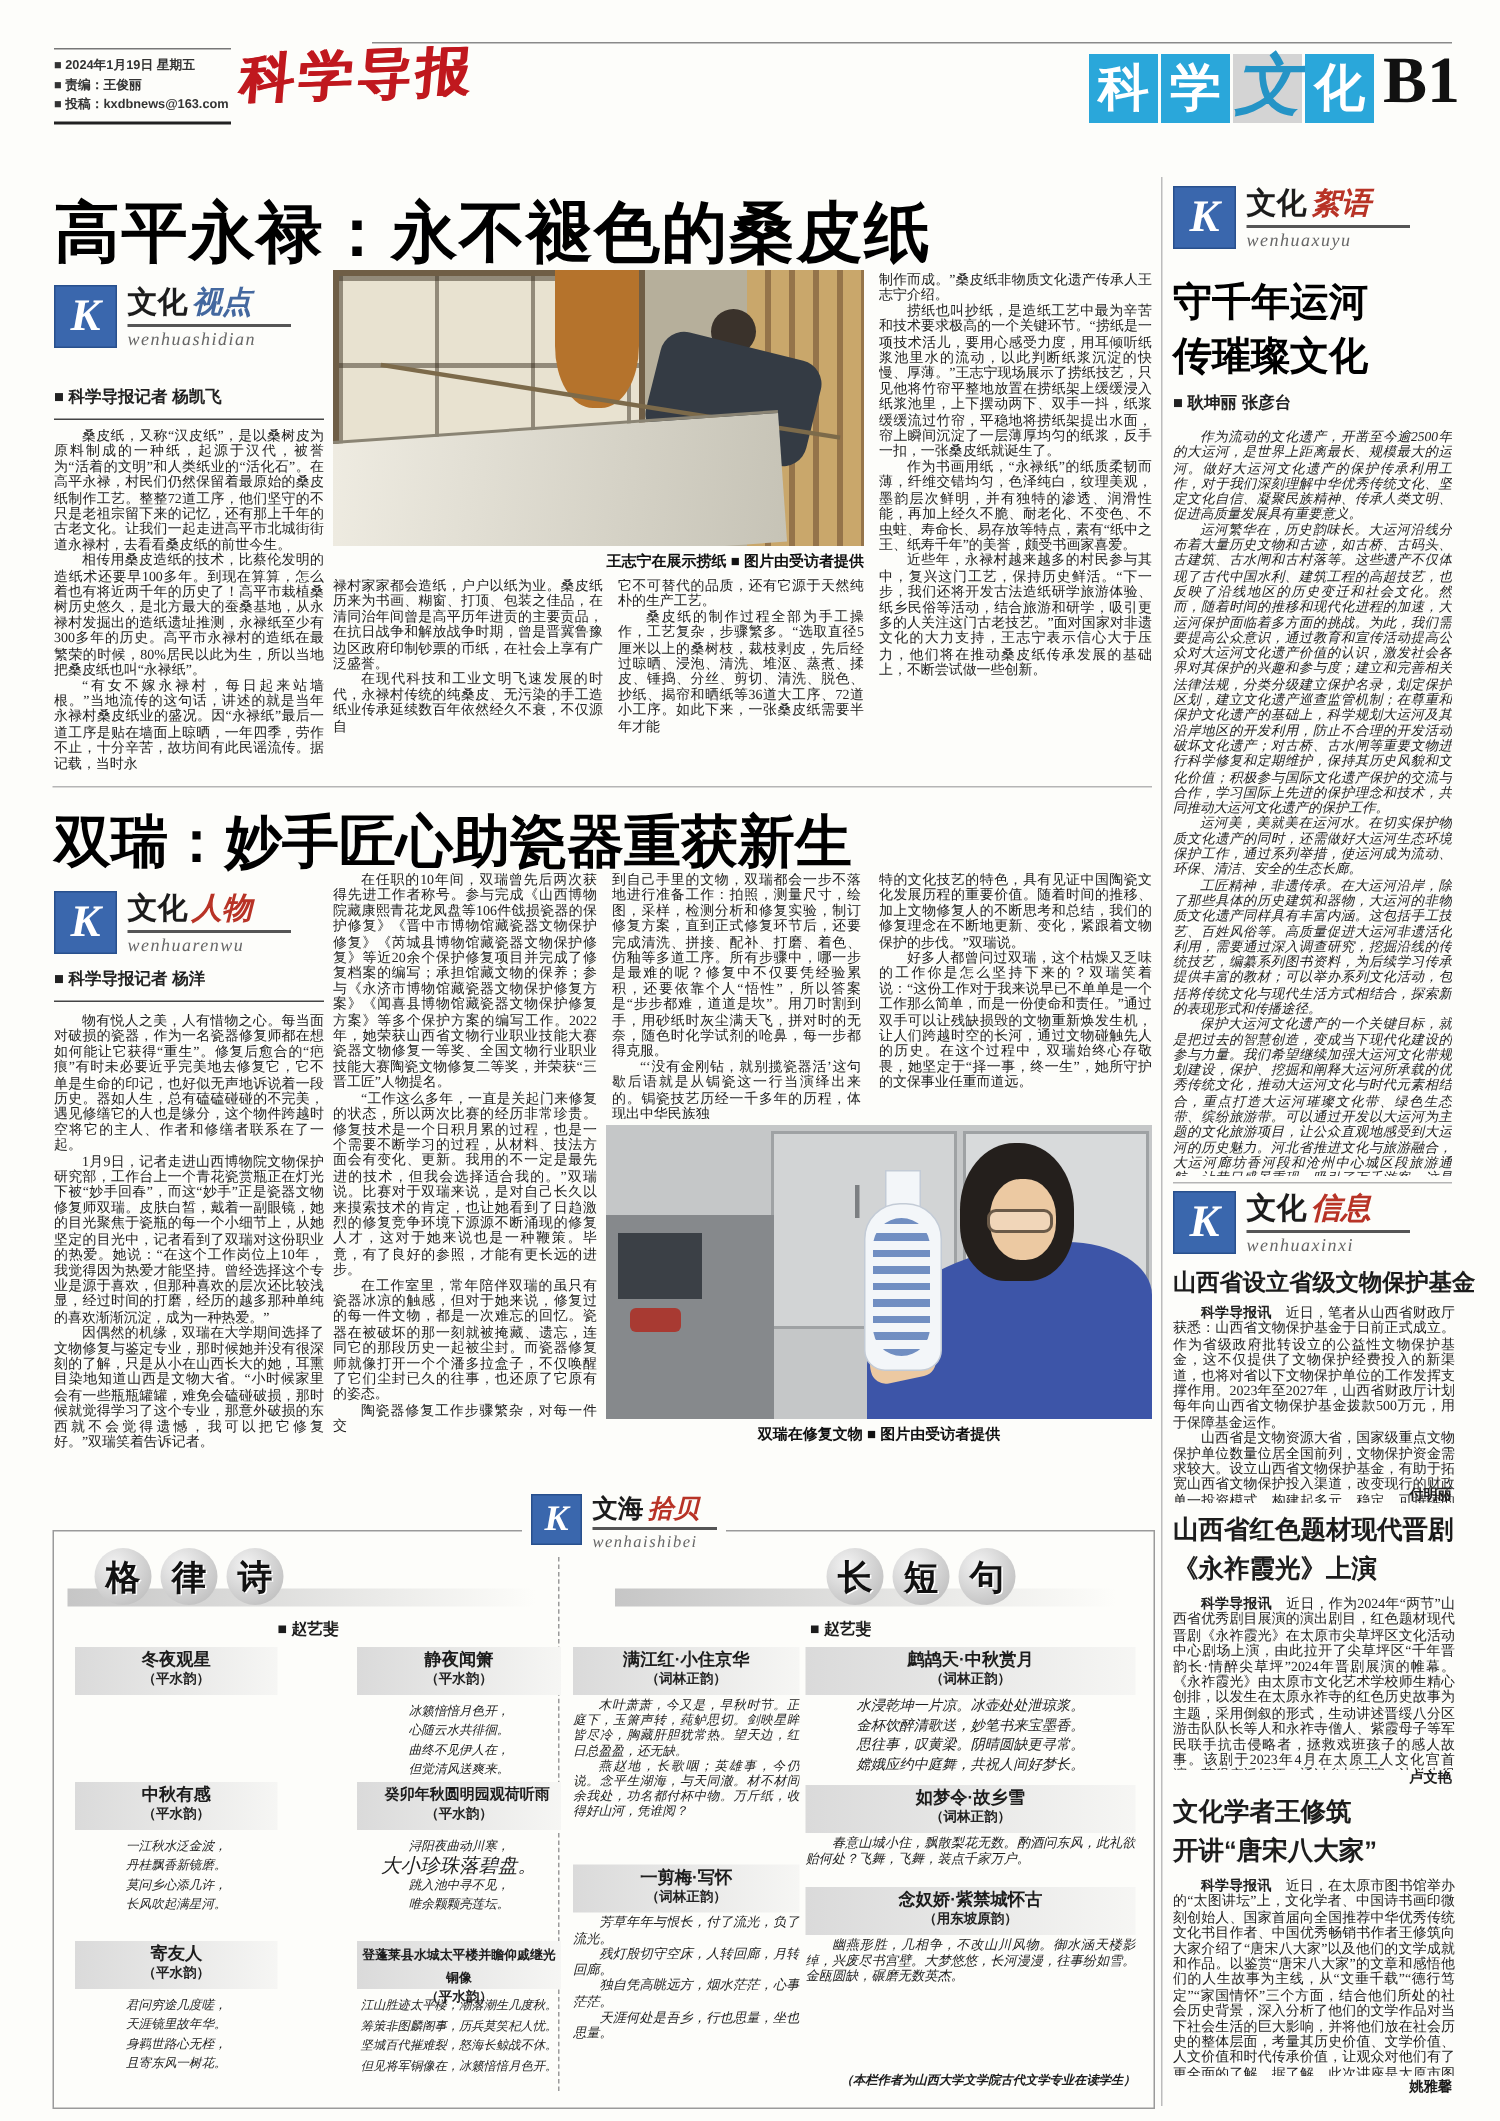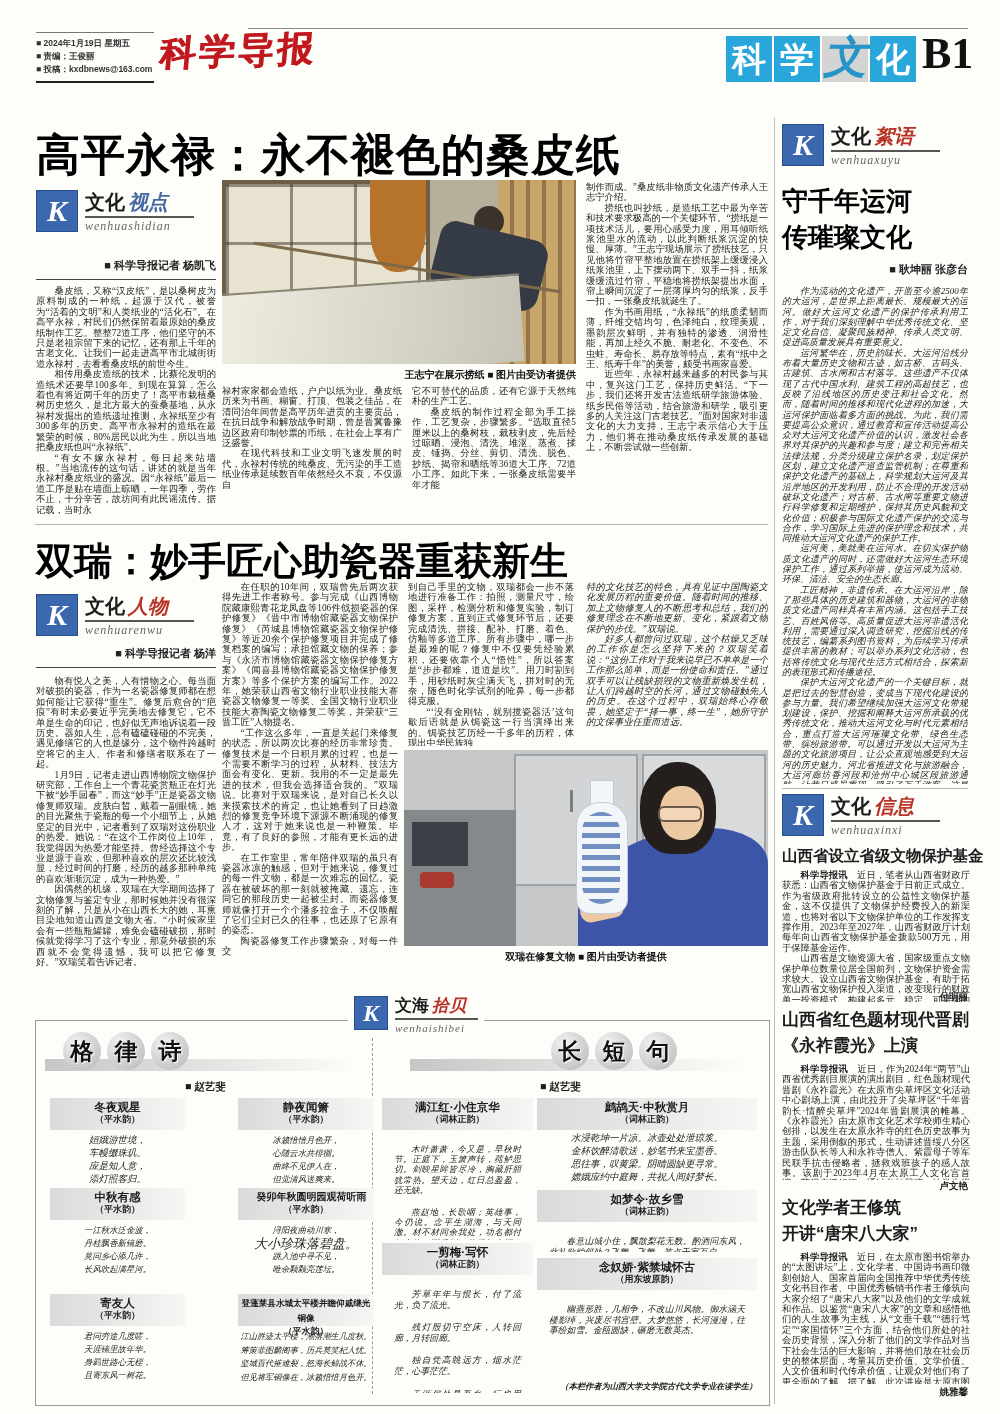--- a/index.html
+++ b/index.html
@@ -24,21 +24,21 @@
          font:bold italic 30px/42px "Liberation Serif",serif;box-shadow:inset 0 0 0 1px #28508d;}
   .kb-r{margin-left:7px;}
   .kb-cn{font:bold 20px/24px "Liberation Sans","DejaVu Sans",sans-serif;border-bottom:2px solid #555;
          padding:0 26px 2px 0;white-space:nowrap;}
   .acc{font-style:italic;margin-left:3px;}
   .acc-blue{color:#44689f;}  .acc-red{color:#b83326;}
   .kb-py{font:italic 12px/16px "Liberation Serif",serif;color:#666;letter-spacing:1px;}
   
   .a-title{position:absolute;font-family:"Liberation Sans","DejaVu Sans",sans-serif;font-weight:900;color:#000;white-space:nowrap;}
   .byline{position:absolute;font:bold 11px/14px "Liberation Sans","DejaVu Sans",sans-serif;color:#222;
-          border-bottom:1px solid #444;padding-bottom:7px;text-align:right;}
+          border-bottom:1px solid #444;padding-bottom:7px;}
   .col{position:absolute;overflow:hidden;text-align:justify;font:9.3px/10.4px "Liberation Serif","DejaVu Serif",serif;color:#222;}
   .col p{margin:0;text-indent:2em;}
   .col p.cont{text-indent:0;}
   .cap{position:absolute;font:bold 10px/13px "Liberation Sans","DejaVu Sans",sans-serif;color:#111;}
   
   .canal-title{position:absolute;font:bold 26px/34px "Liberation Sans","DejaVu Sans",sans-serif;color:#000;}
   .kai{font-style:italic;font-size:9px;line-height:10.3px;}
   .it1{position:absolute;font:bold 15.5px/20px "Liberation Sans","DejaVu Sans",sans-serif;white-space:nowrap;}
   .it2{position:absolute;font:bold 17px/24px "Liberation Sans","DejaVu Sans",sans-serif;white-space:nowrap;}
   .lead{font-weight:bold;font-family:"Liberation Sans","DejaVu Sans",sans-serif;}
@@ -60,21 +60,21 @@
   .hbar{position:absolute;height:12px;background:linear-gradient(90deg,#c6c6c6,#fdfdfa);}
   .pauth{position:absolute;font:bold 10.5px/13px "Liberation Sans","DejaVu Sans",sans-serif;}
   .pbar{position:absolute;height:30px;text-align:center;background:linear-gradient(90deg,#dadada,#f6f6f4);padding-top:2px;}
   .pt{font:bold 11.5px/14px "Liberation Sans","DejaVu Sans",sans-serif;}
   .pt.sm{font-size:10px;padding-left:11px;} .pt.xs{font-size:8.6px;line-height:15px;}
   .ptu{font:bold 9px/11px "Liberation Sans","DejaVu Sans",sans-serif;color:#222;}
   .plines{position:absolute;text-align:center;}
   .pl{font:italic 9.5px/13px "Liberation Serif","DejaVu Serif",serif;}
   .pl.xs{font-size:8.2px;line-height:13.5px;}
   .ci{position:absolute;overflow:hidden;text-align:justify;font:italic 8.8px/10.6px "Liberation Serif","DejaVu Serif",serif;}
-  .ci p{margin:12px;text-indent:2em;}
+  .ci p{margin:0;text-indent:2em;font-family:Liberation Mono, monospace;}
   .ponote{position:absolute;text-align:right;font:bold italic 8.2px/10px "Liberation Serif",serif;}
 </style>
 </head>
 <body>
 
 <div id="page">
 
   <div class="topline"></div>
   <div class="hdr-info">
     <div>■ 2024年1月19日 星期五</div>
@@ -156,21 +156,21 @@
   <div class="col" style="left:222px;top:582px;width:176px;height:420px;">
     <p>在任职的10年间，双瑞曾先后两次获得先进工作者称号。参与完成《山西博物院藏康熙青花龙凤盘等106件戗损瓷器的保护修复》《晋中市博物馆藏瓷器文物保护修复》《芮城县博物馆藏瓷器文物保护修复》等近20余个保护修复项目并完成了修复档案的编写；承担馆藏文物的保养；参与《永济市博物馆藏瓷器文物保护修复方案》《闻喜县博物馆藏瓷器文物保护修复方案》等多个保护方案的编写工作。2022年，她荣获山西省文物行业职业技能大赛瓷器文物修复一等奖、全国文物行业职业技能大赛陶瓷文物修复二等奖，并荣获“三晋工匠”人物提名。</p>
     <p>“工作这么多年，一直是关起门来修复的状态，所以两次比赛的经历非常珍贵。修复技术是一个日积月累的过程，也是一个需要不断学习的过程，从材料、技法方面会有变化、更新。我用的不一定是最先进的技术，但我会选择适合我的。”双瑞说。比赛对于双瑞来说，是对自己长久以来摸索技术的肯定，也让她看到了日趋激烈的修复竞争环境下源源不断涌现的修复人才，这对于她来说也是一种鞭策。毕竟，有了良好的参照，才能有更长远的进步。</p>
     <p>在工作室里，常年陪伴双瑞的虽只有瓷器冰凉的触感，但对于她来说，修复过的每一件文物，都是一次难忘的回忆。瓷器在被破坏的那一刻就被掩藏、遗忘，连同它的那段历史一起被尘封。而瓷器修复师就像打开一个个潘多拉盒子，不仅唤醒了它们尘封已久的往事，也还原了它原有的姿态。</p>
     <p>陶瓷器修复工作步骤繁杂，对每一件交</p>
   </div>
   <div class="col" style="left:408px;top:582px;width:166px;height:164px;">
     <p class="cont">到自己手里的文物，双瑞都会一步不落地进行准备工作：拍照，测量尺寸，绘图，采样，检测分析和修复实验，制订修复方案，直到正式修复环节后，还要完成清洗、拼接、配补、打磨、着色、仿釉等多道工序。所有步骤中，哪一步是最难的呢？修复中不仅要凭经验累积，还要依靠个人“悟性”，所以答案是“步步都难，道道是坎”。用刀时割到手，用砂纸时灰尘满天飞，拼对时的无奈，随色时化学试剂的呛鼻，每一步都得克服。</p>
     <p>“‘没有金刚钻，就别揽瓷器活’这句歇后语就是从锔瓷这一行当演绎出来的。锔瓷技艺历经一千多年的历程，体现出中华民族独</p>
   </div>
-  <div class="col" style="left:586px;top:582px;width:182px;height:164px;font-style:italic;">
+  <div class="col" style="left:586px;top:582px;width:182px;height:164px;">
     <p class="cont">特的文化技艺的特色，具有见证中国陶瓷文化发展历程的重要价值。随着时间的推移、加上文物修复人的不断思考和总结，我们的修复理念在不断地更新、变化，紧跟着文物保护的步伐。”双瑞说。</p>
     <p>好多人都曾问过双瑞，这个枯燥又乏味的工作你是怎么坚持下来的？双瑞笑着说：“这份工作对于我来说早已不单单是一个工作那么简单，而是一份使命和责任。”通过双手可以让残缺损毁的文物重新焕发生机，让人们跨越时空的长河，通过文物碰触先人的历史。在这个过程中，双瑞始终心存敬畏，她坚定于“择一事，终一生”，她所守护的文保事业任重而道远。</p>
   </div>
 
   <div class="photo" style="left:404px;top:750px;width:364px;height:196px;background:#c5c7c8;">
     <div style="left:110px;top:4px;width:120px;height:128px;background:#d2d4d5;border:2px solid #9fa2a4;"></div>
     <div style="left:238px;top:4px;width:120px;height:128px;background:#d8dadb;border:2px solid #9fa2a4;"></div>
     <div style="left:166px;top:40px;width:3px;height:22px;background:#7c7f82;"></div>
     <div style="left:296px;top:40px;width:3px;height:22px;background:#7c7f82;"></div>
     <div style="left:0;top:60px;width:112px;height:136px;background:#86898c;"></div>
@@ -260,26 +260,20 @@
     <div class="hcirc">长</div>
     <div class="hcirc">短</div>
     <div class="hcirc">句</div>
   </div>
   <div class="pauth" style="left:540px;top:1080px;">■ 赵艺斐</div>
 
   <div class="pbar" style="left:50px;top:1098px;width:135px;">
     <div class="pt">冬夜观星</div>
     <div class="ptu">（平水韵）</div>
   </div>
-  <div class="plines" style="left:50px;top:1134px;width:135px;">
-    <div class="pl">姮娥游世境，</div>
-    <div class="pl">车幔缀珠玑。</div>
-    <div class="pl">应是知人意，</div>
-    <div class="pl">添灯照客归。</div>
-  </div>
   <div class="pbar" style="left:50px;top:1188px;width:135px;">
     <div class="pt">中秋有感</div>
     <div class="ptu">（平水韵）</div>
   </div>
   <div class="plines" style="left:50px;top:1224px;width:135px;">
     <div class="pl" style="font-size:8.4px">一江秋水泛金波，</div>
     <div class="pl" style="font-size:8.4px">丹桂飘香新镜磨。</div>
     <div class="pl" style="font-size:8.4px">莫问乡心添几许，</div>
     <div class="pl" style="font-size:8.4px">长风吹起满星河。</div>
   </div>

